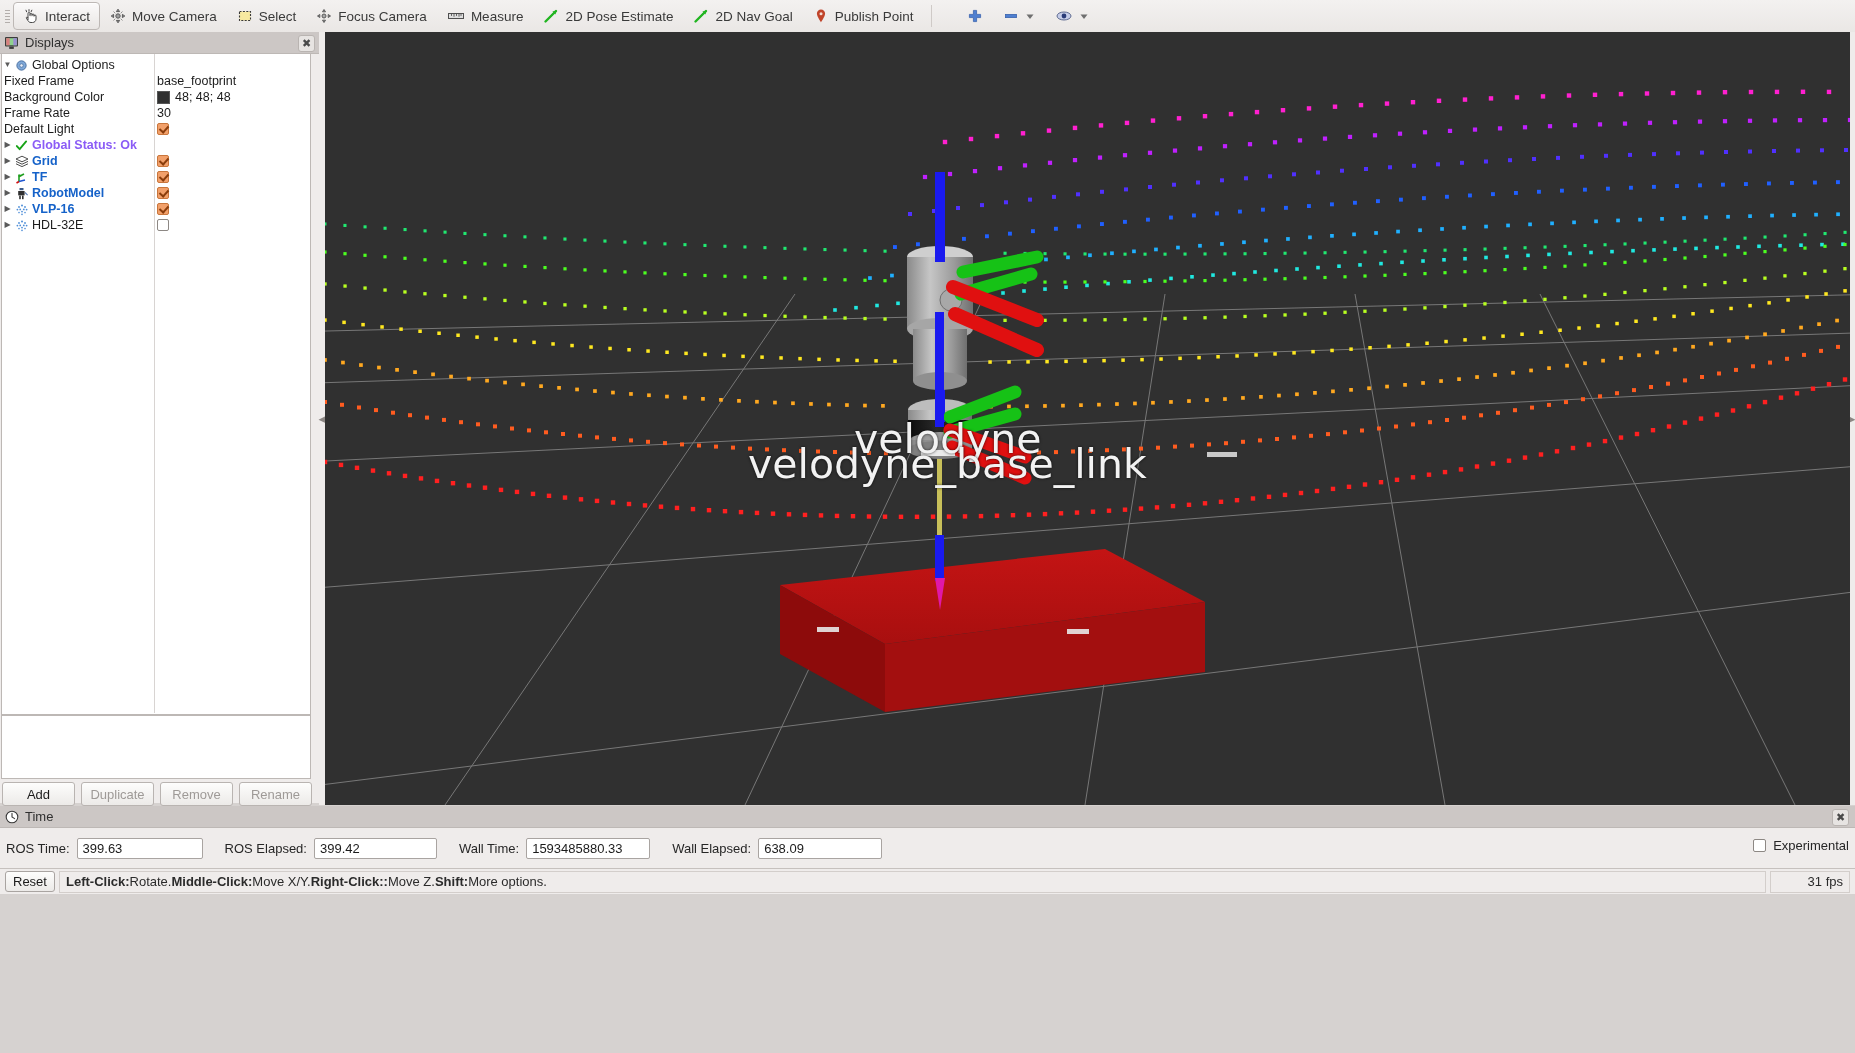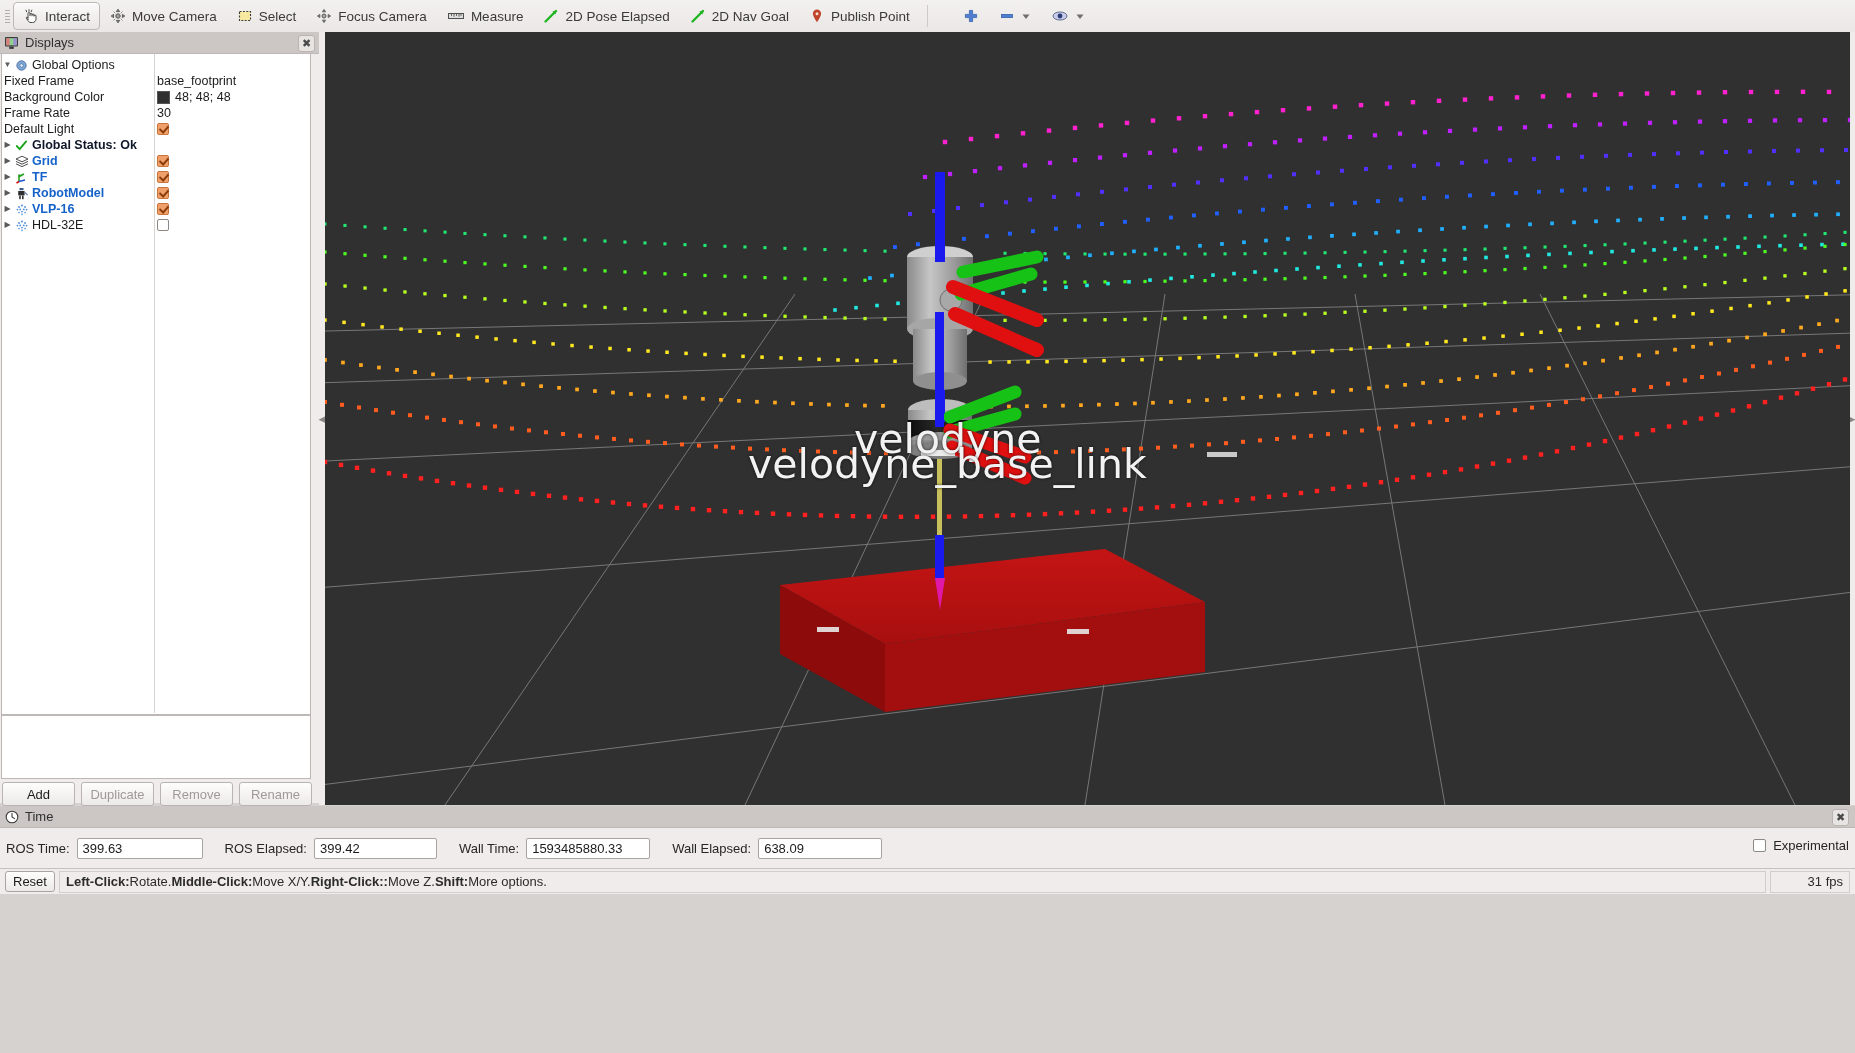--- a/index.html
+++ b/index.html
@@ -62,21 +62,21 @@
     position:relative;height:16px;display:flex;align-items:center;
     font-size:12.5px;color:#1b1b1b;white-space:nowrap;
   }
   .row .arrow{
     width:11px;flex:0 0 11px;text-align:center;font-size:8px;color:#5a5a5a;line-height:16px;
   }
   .row .ricon{width:17px;flex:0 0 17px;display:flex;align-items:center;justify-content:center;}
   .row .rlabel{padding-left:2px;}
   .row .rvalue{position:absolute;left:155px;top:0;height:16px;display:flex;align-items:center;gap:5px;font-size:12.5px;}
   .lbl-bold-blue{color:#1562c9;font-weight:bold;}
-  .lbl-bold-black{color:#0f172a;font-weight:bold;}
+  .lbl-bold-black{color:#8b5cf6;font-weight:bold;}
   .indent-1{padding-left:28px;}
   .chk{
     width:12px;height:12px;border:1px solid #8d8884;background:#fff;border-radius:2px;
     display:inline-block;position:relative;box-sizing:border-box;
   }
   .chk.on{background:#f2a06a;border-color:#c9763c;}
   .chk.on:after{
     content:"";position:absolute;left:3px;top:0px;width:4px;height:7px;
     border:solid #8a3d0c;border-width:0 2px 2px 0;transform:rotate(42deg);
   }
@@ -239,21 +239,21 @@
       <span>Measure</span>
     </div>
 
     <div class="tb-btn">
       <span class="ico">
         <svg width="16" height="16" viewBox="0 0 16 16">
             <path d="M2.5 13.5L13 3" stroke="#21b521" stroke-width="2.4" stroke-linecap="round"></path>
             <path d="M13.6 2.4l-1.1 4.2-3.1-3.1z" fill="#21b521"></path>
           </svg>
       </span>
-      <span>2D Pose Elapsed</span>
+      <span>2D Pose Estimate</span>
     </div>
 
     <div class="tb-btn">
       <span class="ico">
         <svg width="16" height="16" viewBox="0 0 16 16">
             <path d="M2.5 13.5L13 3" stroke="#21b521" stroke-width="2.4" stroke-linecap="round"></path>
             <path d="M13.6 2.4l-1.1 4.2-3.1-3.1z" fill="#21b521"></path>
           </svg>
       </span>
       <span>2D Nav Goal</span>

